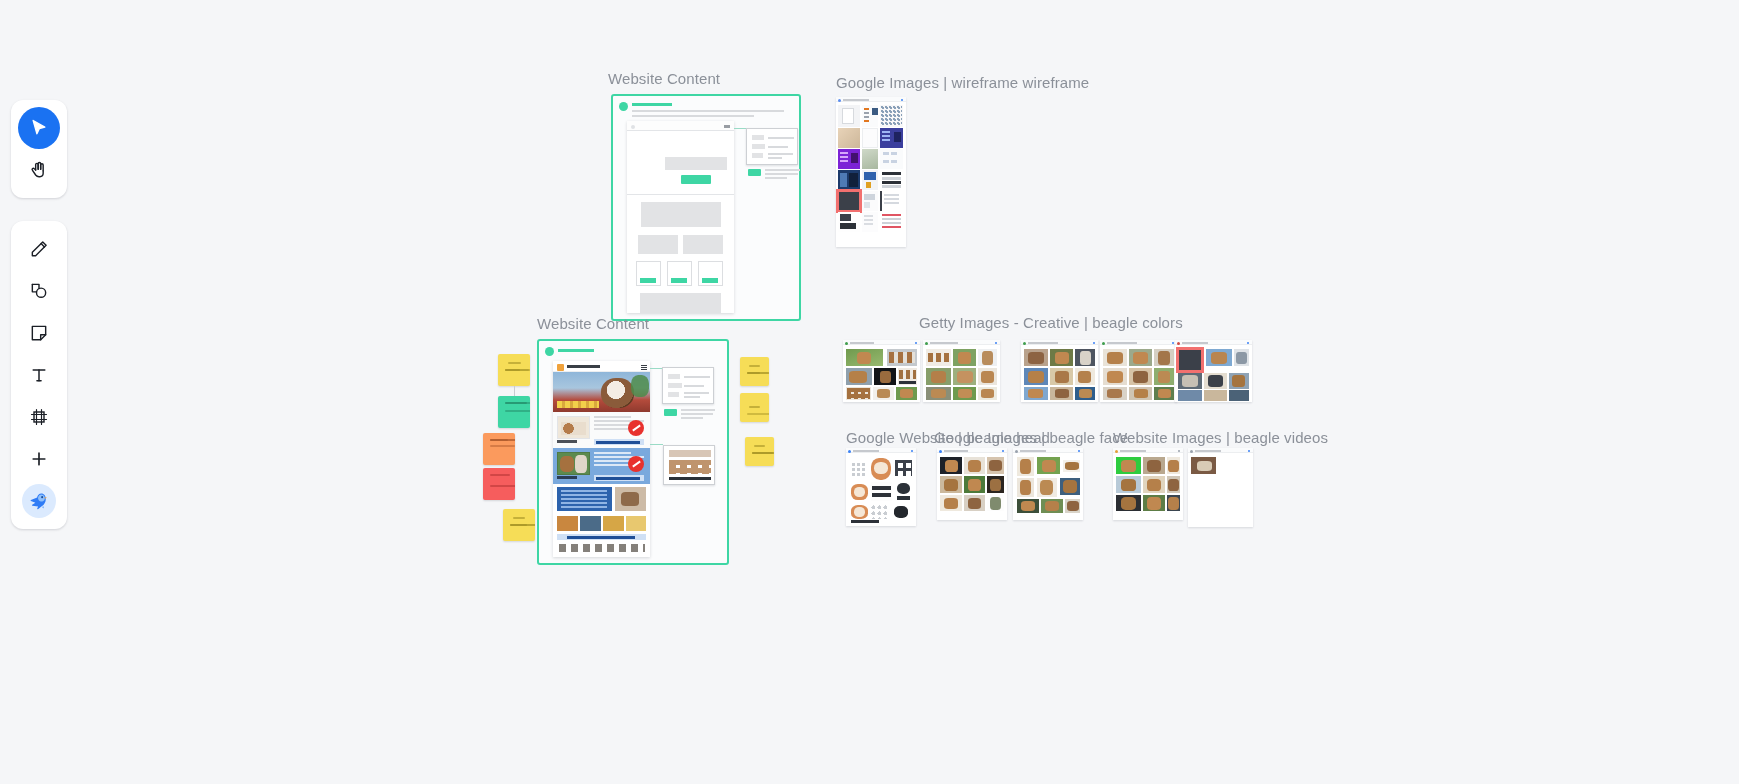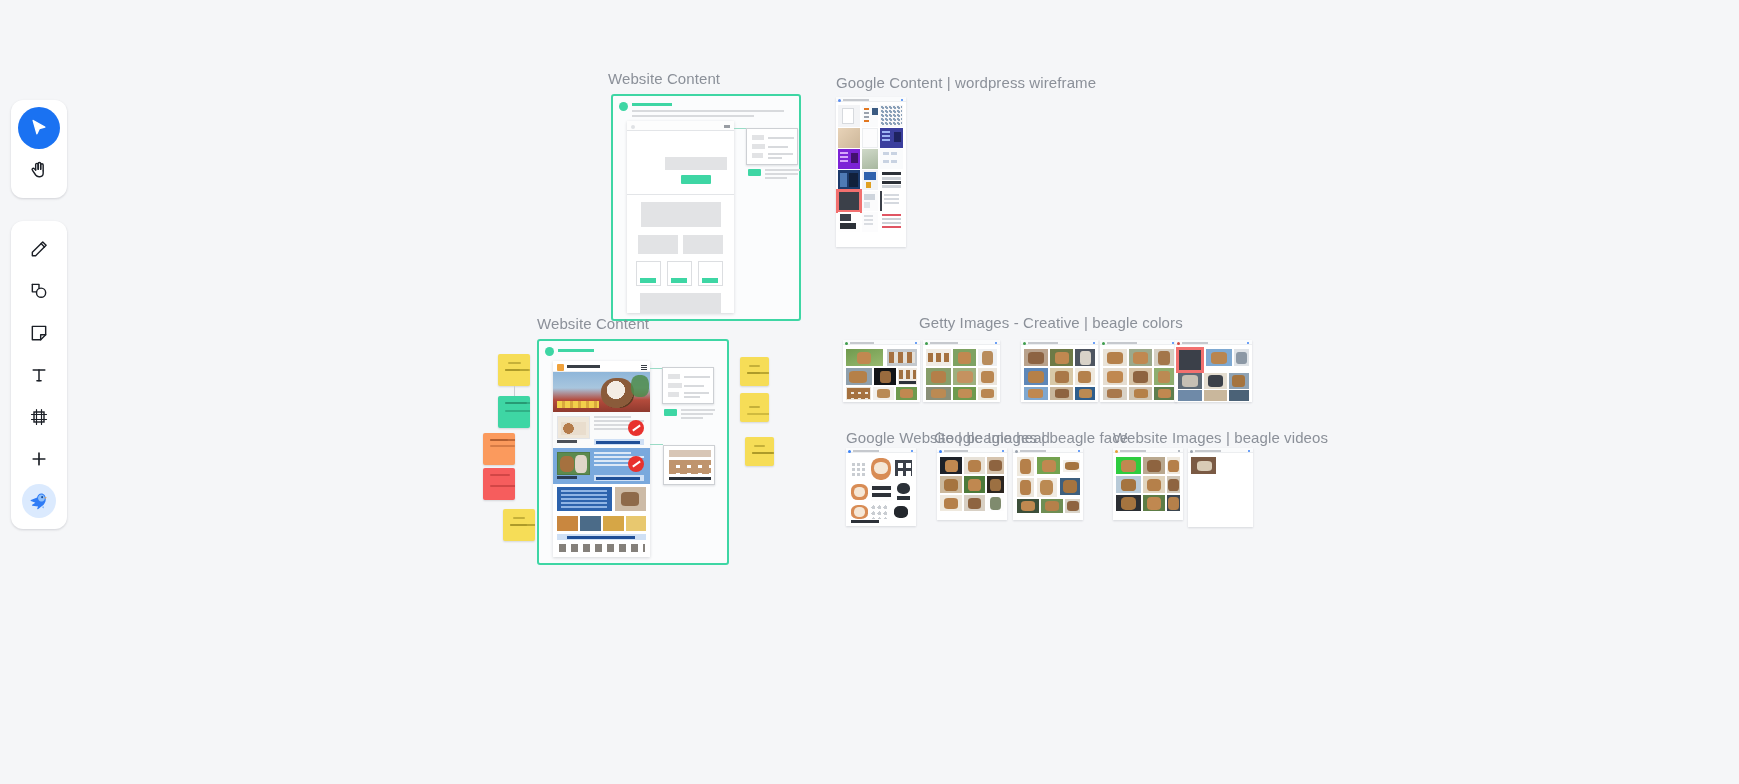--- a/index.html
+++ b/index.html
@@ -324,21 +324,21 @@
     <div class="ttl" style="width:11px; background:#9c8a20; margin-top:7px;"></div>
     <div class="ln" style="background:#9c8a20; width:24px;"></div>
   </div>
   <div class="sticky" style="left:745px; top:437px; width:29px; height:29px; background:#f6dd57;">
     <div class="ttl" style="width:11px; background:#9c8a20;"></div>
     <div class="ln" style="background:#9c8a20; width:24px;"></div>
     <div class="ln" style="background:#9c8a20; width:23px;"></div>
     <div class="ln" style="background:#9c8a20; width:21px;"></div>
   </div>
 
-  <div class="board-label" style="left:836px; top:74px;">Google Content | wordpress wireframe</div>
+  <div class="board-label" style="left:836px; top:74px;">Google Images | wireframe wireframe</div>
 
   <div class="shot" style="left:836px; top:97px; width:70px; height:150px;">
     <div class="tbar"></div>
     <div class="tdot" style="background:#5b8def;"></div>
     <div class="tline" style="width:26px;"></div>
     <div class="tblue" style="right:3px;"></div>
 
     <div style="position:absolute;left:2px;top:8px;width:22px;height:22px;background:#f3f4f6;"></div>
     <div style="position:absolute;left:6px;top:11px;width:12px;height:16px;background:#fff;border:1px solid #d7dade;"></div>
     <div style="position:absolute;left:26px;top:8px;width:16px;height:22px;background:#fafbfc;"></div>

